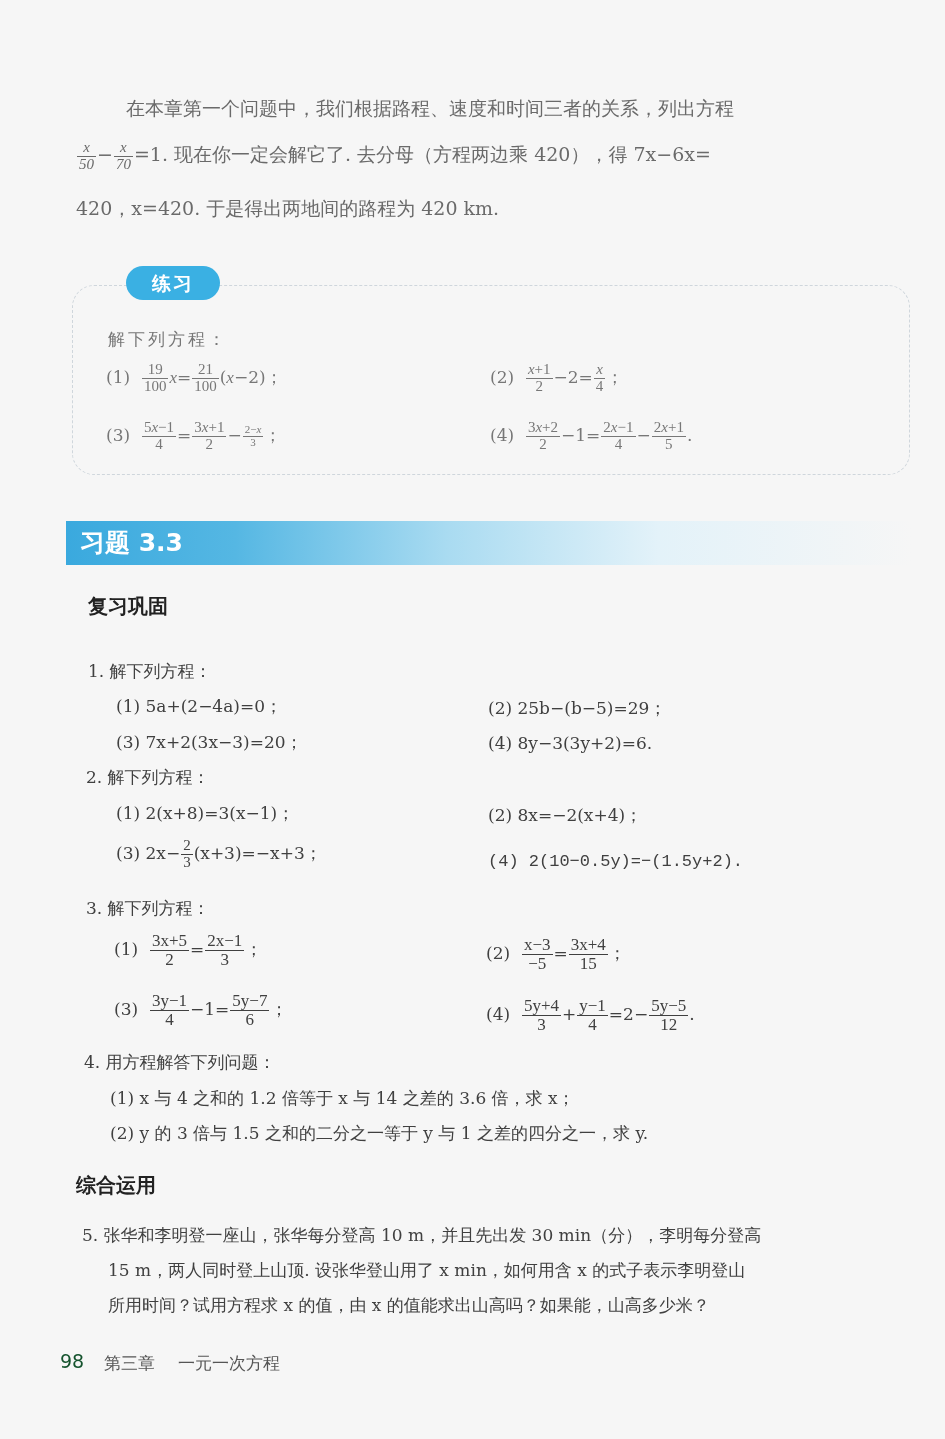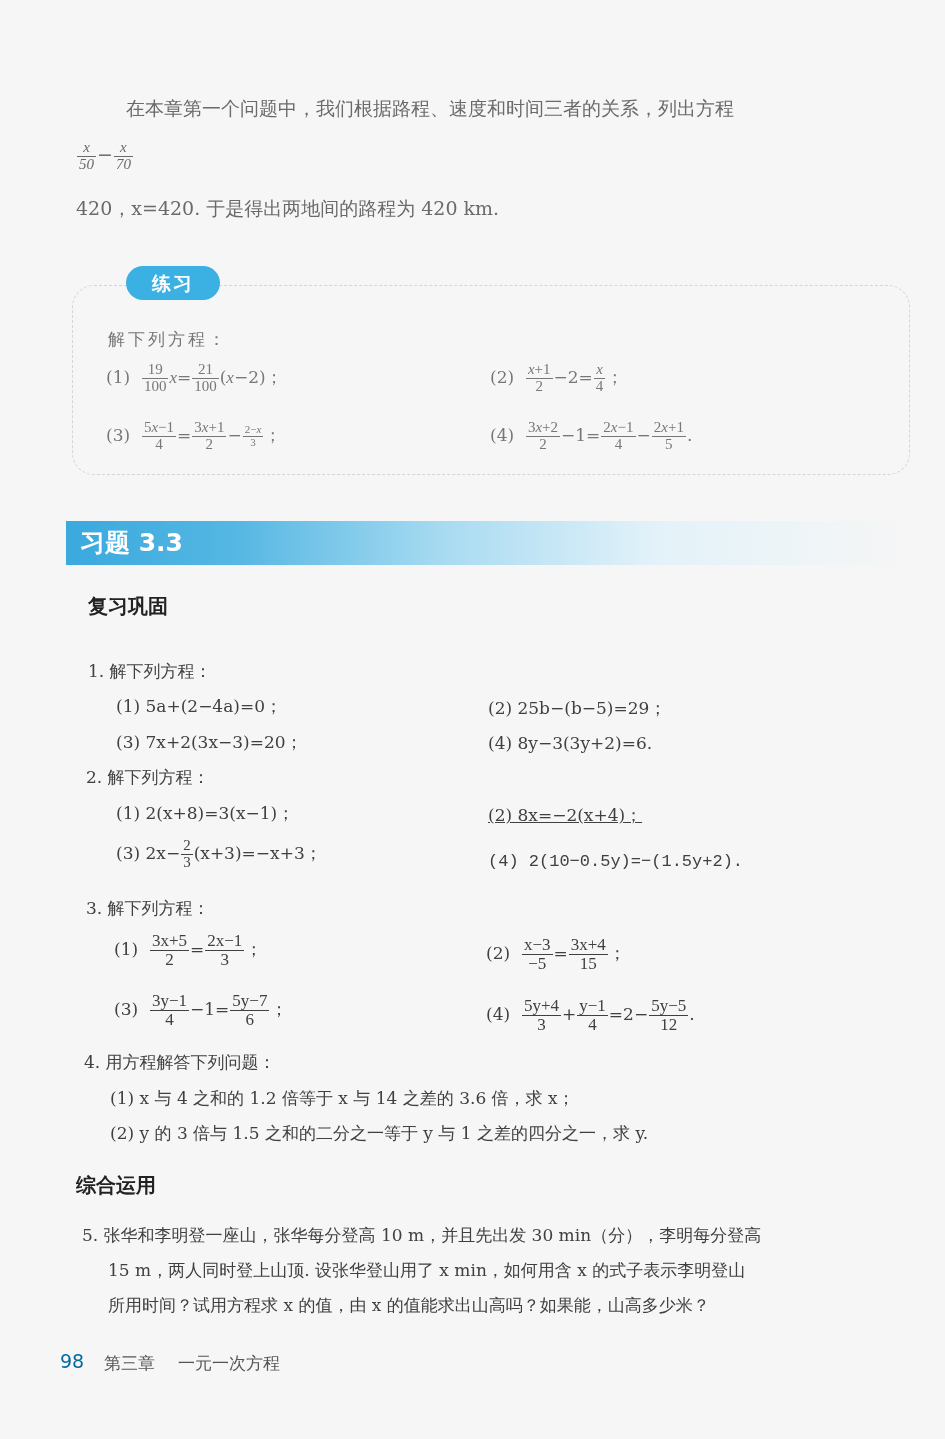--- a/index.html
+++ b/index.html
@@ -29,29 +29,29 @@
     .banner {
       left:66px; top:521px; width:846px; height:44px;
       background:linear-gradient(to right, #3aa9de 0%, #55b7e3 20%, #a9dbf1 45%, #e3f2f9 70%, #f6f6f6 100%);
     }
     .banner-title {
       left:80px; top:524px; font-family:"DejaVu Sans", sans-serif; font-weight:bold; color:#fff;
       font-size:25px; line-height:38px;
     }
     .sec-head { font-family:"DejaVu Sans", sans-serif; font-weight:bold; font-size:20px; color:#222; }
     .ex { font-size:17px; color:#404040; white-space:nowrap; }
-    .footer-num { font-family:"DejaVu Sans", sans-serif; font-size:19px; color:#0369a1; }
+    .footer-num { font-family:"DejaVu Sans", sans-serif; font-size:19px; color:#14532d; }
     .footer-txt { font-size:17px; color:#555; }
   </style>
 </head>
 <body>
 
 <div class="abs para" style="left:126px;top:96px;">在本章第一个问题中，我们根据路程、速度和时间三者的关系，列出方程</div>
 <div class="abs para" style="left:76px;top:140px;">
-  <span class="frac it" style="font-size:15px;"><span class="n">x</span><span class="d">50</span></span><span>−</span><span class="frac it" style="font-size:15px;"><span class="n">x</span><span class="d">70</span></span>
+  <span class="frac it" style="font-size:15px;"><span class="n">x</span><span class="d">50</span></span><span>−</span><span class="frac it" style="font-size:15px;"><span class="n">x</span><span class="d">70</span></span><span>=1. 现在你一定会解它了. 去分母（方程两边乘 420），得 7x−6x=</span>
 </div>
 <div class="abs para" style="left:76px;top:196px;">420，x=420. 于是得出两地间的路程为 420 km.</div>
 
 <div class="abs practice-box"></div>
 <div class="abs pill">练习</div>
 <div class="abs ptext" style="left:108px;top:328px;letter-spacing:3px;">解下列方程：</div>
 
 <div class="abs ptext" style="left:106px;top:362px;">
   <span>(1)</span>&nbsp;
   <span class="frac m" style="font-size:15px;"><span class="n">19</span><span class="d">100</span></span><span class="it">x</span>=<span class="frac m" style="font-size:15px;"><span class="n">21</span><span class="d">100</span></span>(<span class="it">x</span>−2)；
@@ -75,21 +75,21 @@
 <div class="abs sec-head" style="left:88px;top:593px;">复习巩固</div>
 
 <div class="abs ex" style="left:88px;top:660px;">1. 解下列方程：</div>
 <div class="abs ex" style="left:116px;top:695px;">(1) 5a+(2−4a)=0；</div>
 <div class="abs ex" style="left:488px;top:697px;">(2) 25b−(b−5)=29；</div>
 <div class="abs ex" style="left:116px;top:731px;">(3) 7x+2(3x−3)=20；</div>
 <div class="abs ex" style="left:488px;top:733px;">(4) 8y−3(3y+2)=6.</div>
 
 <div class="abs ex" style="left:86px;top:766px;">2. 解下列方程：</div>
 <div class="abs ex" style="left:116px;top:802px;">(1) 2(x+8)=3(x−1)；</div>
-<div class="abs ex" style="left:488px;top:804px;text-decoration:underline;">(2) 8x=−2(x+4)；</div>
+<div class="abs ex" style="left:488px;top:804px;">(2) 8x=−2(x+4)；</div>
 <div class="abs ex" style="left:116px;top:838px;">
   <span>(3)</span>&nbsp;<span>2x−</span><span class="frac m" style="font-size:15px;"><span class="n">2</span><span class="d">3</span></span><span>(x+3)=−x+3；</span>
 </div>
 <div class="abs ex" style="left:488px;top:852px;font-family:Liberation Mono, monospace;">(4) 2(10−0.5y)=−(1.5y+2).</div>
 
 <div class="abs ex" style="left:86px;top:897px;">3. 解下列方程：</div>
 <div class="abs ex" style="left:114px;top:932px;">
   <span>(1)</span>&nbsp;
   <span class="frac m"><span class="n">3x+5</span><span class="d">2</span></span><span>=</span><span class="frac m"><span class="n">2x−1</span><span class="d">3</span></span><span>；</span>
 </div>

